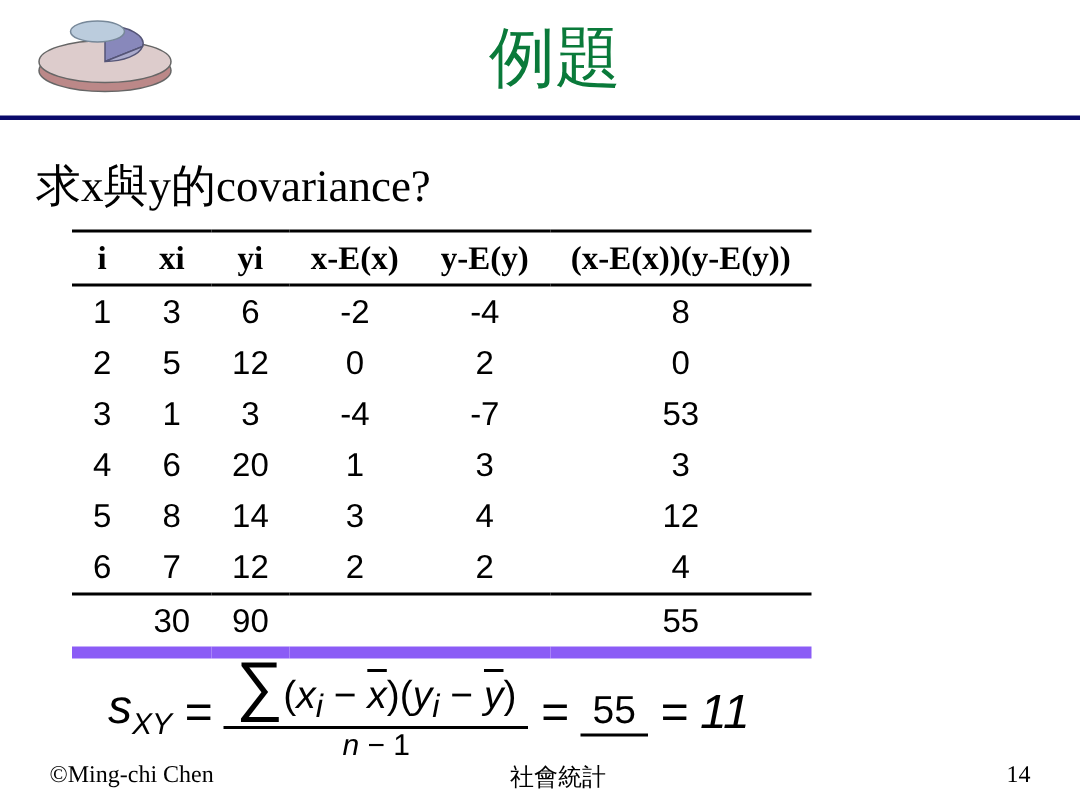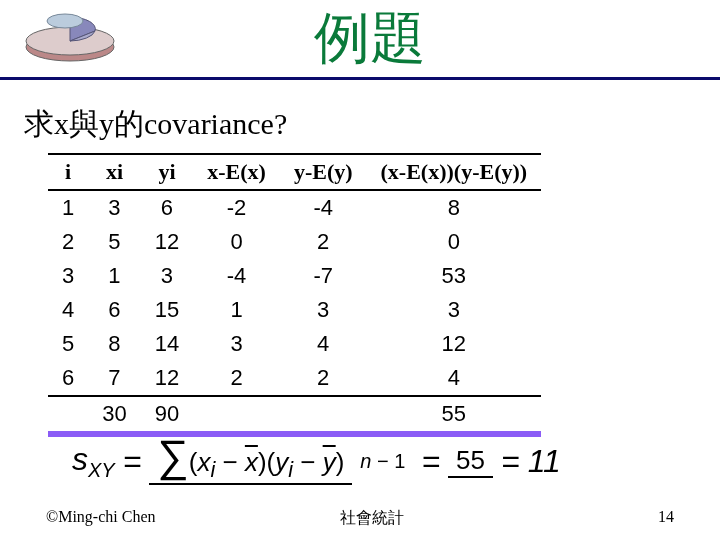--- a/index.html
+++ b/index.html
@@ -20,21 +20,21 @@
   .logo {
     width: 140px;
     height: 70px;
     display: flex;
     align-items: center;
     justify-content: center;
   }
   .title {
     flex: 1;
     text-align: center;
-    font-size: 56px;
+    font-size: 44px;
     color: #0a7a3a;
     font-weight: normal;
     font-family: "Microsoft JhengHei", "PingFang TC", serif;
     margin-left: -120px;
   }
   .question {
     font-size: 30px;
     padding: 24px 0 8px 24px;
     font-family: "Microsoft JhengHei", "PingFang TC", "Times New Roman", serif;
   }
@@ -54,46 +54,46 @@
     border-top: 2px solid #000;
   }
   td {
     text-align: center;
     padding: 4px 14px;
     font-family: "Arial Narrow", Arial, sans-serif;
     font-size: 22px;
   }
   tr.sum-row td {
     border-top: 2px solid #000;
-    border-bottom: 6px solid #8b5cf6;
+    border-bottom: 8px solid #8b5cf6;
   }
   .formula {
     padding: 1px 0 0 72px;
     font-size: 32px;
     font-family: Liberation Sans, sans-serif;
     font-style: italic;
     display: flex;
     align-items: center;
     gap: 8px;
   }
   .formula .sub { font-size: 20px; vertical-align: sub; font-style: italic; }
-  .frac { display: inline-flex; flex-direction: row; align-items: center; font-style: normal; }
+  .frac { display: inline-flex; flex-direction: column; align-items: center; font-style: normal; }
   .frac .num { border-bottom: 2px solid #000; padding: 0 8px; font-size: 26px; }
   .frac .den { padding: 0 8px; font-size: 20px; }
   .frac .num .it, .frac .den .it { font-style: italic; }
   .bigsum { font-size: 44px; font-style: normal; line-height: 0.8; }
   .bar { text-decoration: overline; }
   .footer {
     position: absolute;
     bottom: 14px;
     left: 0;
     width: 100%;
     display: flex;
     justify-content: space-between;
-    padding: 0 46px;
+    padding: 0 33px;
     font-size: 16px;
     font-family: "Times New Roman", "Microsoft JhengHei", serif;
   }
   .footer .center {
     position: absolute;
     left: 50%;
     transform: translateX(-50%);
     font-family: "Microsoft JhengHei", "PingFang TC", serif;
     margin-left: 12px;
   }
@@ -149,21 +149,21 @@
           <td>3</td>
           <td>1</td>
           <td>3</td>
           <td>-4</td>
           <td>-7</td>
           <td>53</td>
         </tr>
         <tr>
           <td>4</td>
           <td>6</td>
-          <td>15</td>
+          <td>20</td>
           <td>1</td>
           <td>3</td>
           <td>3</td>
         </tr>
         <tr>
           <td>5</td>
           <td>8</td>
           <td>14</td>
           <td>3</td>
           <td>4</td>

